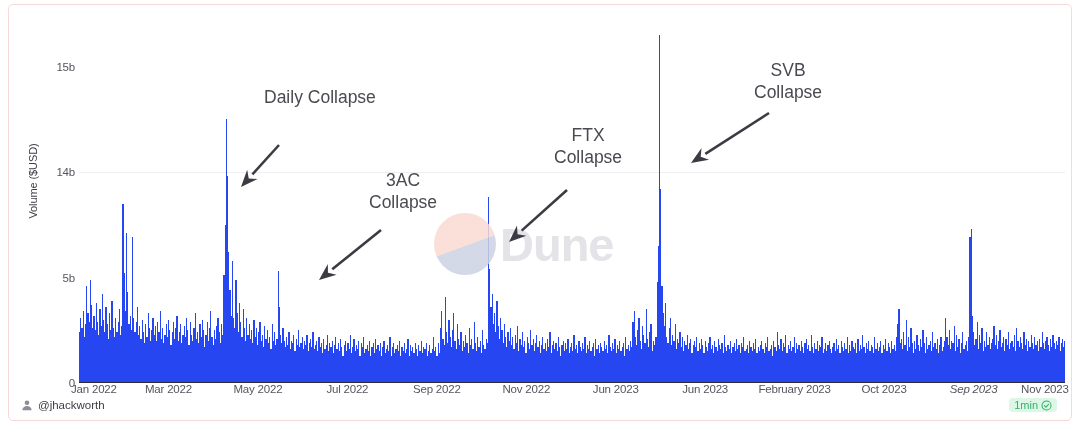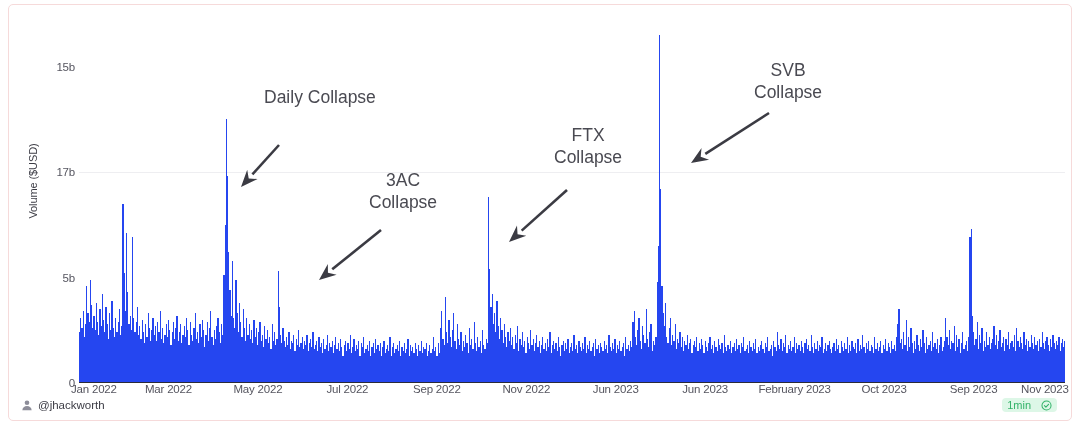--- a/index.html
+++ b/index.html
@@ -156,39 +156,39 @@
     display: flex;
     align-items: center;
     gap: 5px;
   }
   #author-name { font-size: 11.5px; color: #3c3c45; }
   #refresh-badge {
     position: absolute;
     right: 14px; top: 0px;
     display: flex;
     align-items: center;
-    gap: 10px;
+    gap: 3px;
     background: #ddf7e7;
     border-radius: 4px;
     padding: 1px 5px;
   }
   #refresh-text { font-size: 11px; color: #34b36a; }
 </style>
 </head>
 <body>
 
 <div id="card">
 
 
   <div id="plot-wrap">
     <div id="ylabel">Volume ($USD)</div>
     <div id="ytick-col">
         <div class="ytick" style="top: 348px;">0</div>
         <div class="ytick" style="top: 242.545px;">5b</div>
-        <div class="ytick" style="top: 137.091px;">17b</div>
+        <div class="ytick" style="top: 137.091px;">14b</div>
         <div class="ytick" style="top: 31.6364px;">15b</div>
       </div>
     <div id="gridlines">
         <div class="gridline" style="top: 137.091px;"></div>
       </div>
     <div id="bars">
         <div class="bar" style="height: 14.5455%;"></div>
         <div class="bar" style="height: 18.7879%;"></div>
         <div class="bar" style="height: 15.7576%;"></div>
         <div class="bar" style="height: 20.6061%;"></div>
@@ -1004,20 +1004,24 @@
         <div class="bar" style="height: 10.9091%;"></div>
         <div class="bar" style="height: 13.3333%;"></div>
         <div class="bar" style="height: 9.09091%;"></div>
         <div class="bar" style="height: 11.5152%;"></div>
         <div class="bar" style="height: 12.7273%;"></div>
         <div class="bar" style="height: 10.303%;"></div>
         <div class="bar" style="height: 12.1212%;"></div>
       </div>
     <div id="baseline"></div>
 
+    <div id="watermark">
+      <div id="dune-logo"></div>
+      <div id="dune-word">Dune</div>
+    </div>
 
     <div id="annotation-layer">
         <div class="annotation" style="left: 255px; top: 52px;">Daily Collapse</div>
         <svg class="arrow" width="1064" height="348" style="left: 0px; top: 0px; position: absolute; pointer-events: none;">
           <line x1="270" y1="110" x2="243.40552650747514" y2="139.3938917548959" stroke="#3b3b43" stroke-width="2.6"></line>
           <polygon points="232,152 238.21477605360874,134.697498487112 239.71550322564494,143.47233854007663 248.59627696134154,144.09028502267978" fill="#3b3b43"></polygon>
         </svg>
         <div class="annotation" style="left: 360px; top: 135px;">3AC
 Collapse</div>
         <svg class="arrow" width="1064" height="348" style="left: 0px; top: 0px; position: absolute; pointer-events: none;">
@@ -1043,21 +1047,21 @@
       <div class="xtick" style="left: 0%; transform: translateX(-8px);">Jan 2022</div>
       <div class="xtick" style="left: 9.09091%;">Mar 2022</div>
       <div class="xtick" style="left: 18.1818%;">May 2022</div>
       <div class="xtick" style="left: 27.2727%;">Jul 2022</div>
       <div class="xtick" style="left: 36.3636%;">Sep 2022</div>
       <div class="xtick" style="left: 45.4545%;">Nov 2022</div>
       <div class="xtick" style="left: 54.5455%;">Jun 2023</div>
       <div class="xtick" style="left: 63.6364%;">Jun 2023</div>
       <div class="xtick" style="left: 72.7273%;">February 2023</div>
       <div class="xtick" style="left: 81.8182%;">Oct 2023</div>
-      <div class="xtick" style="left: 90.9091%;">Sep 2023</div>
+      <div class="xtick" style="left: 90.9091%; font-style: italic;">Sep 2023</div>
       <div class="xtick" style="left: 100%; transform: translateX(-88%);">Nov 2023</div>
     </div>
 
   <div id="footer">
     <div id="author">
       <svg width="12" height="12" viewBox="0 0 16 16">
         <circle cx="8" cy="5" r="3.1" fill="#8d8d99"></circle>
         <path d="M1.8 15c0-3.4 2.8-5.6 6.2-5.6s6.2 2.2 6.2 5.6z" fill="#8d8d99"></path>
       </svg>
       <span id="author-name">@jhackworth</span>

